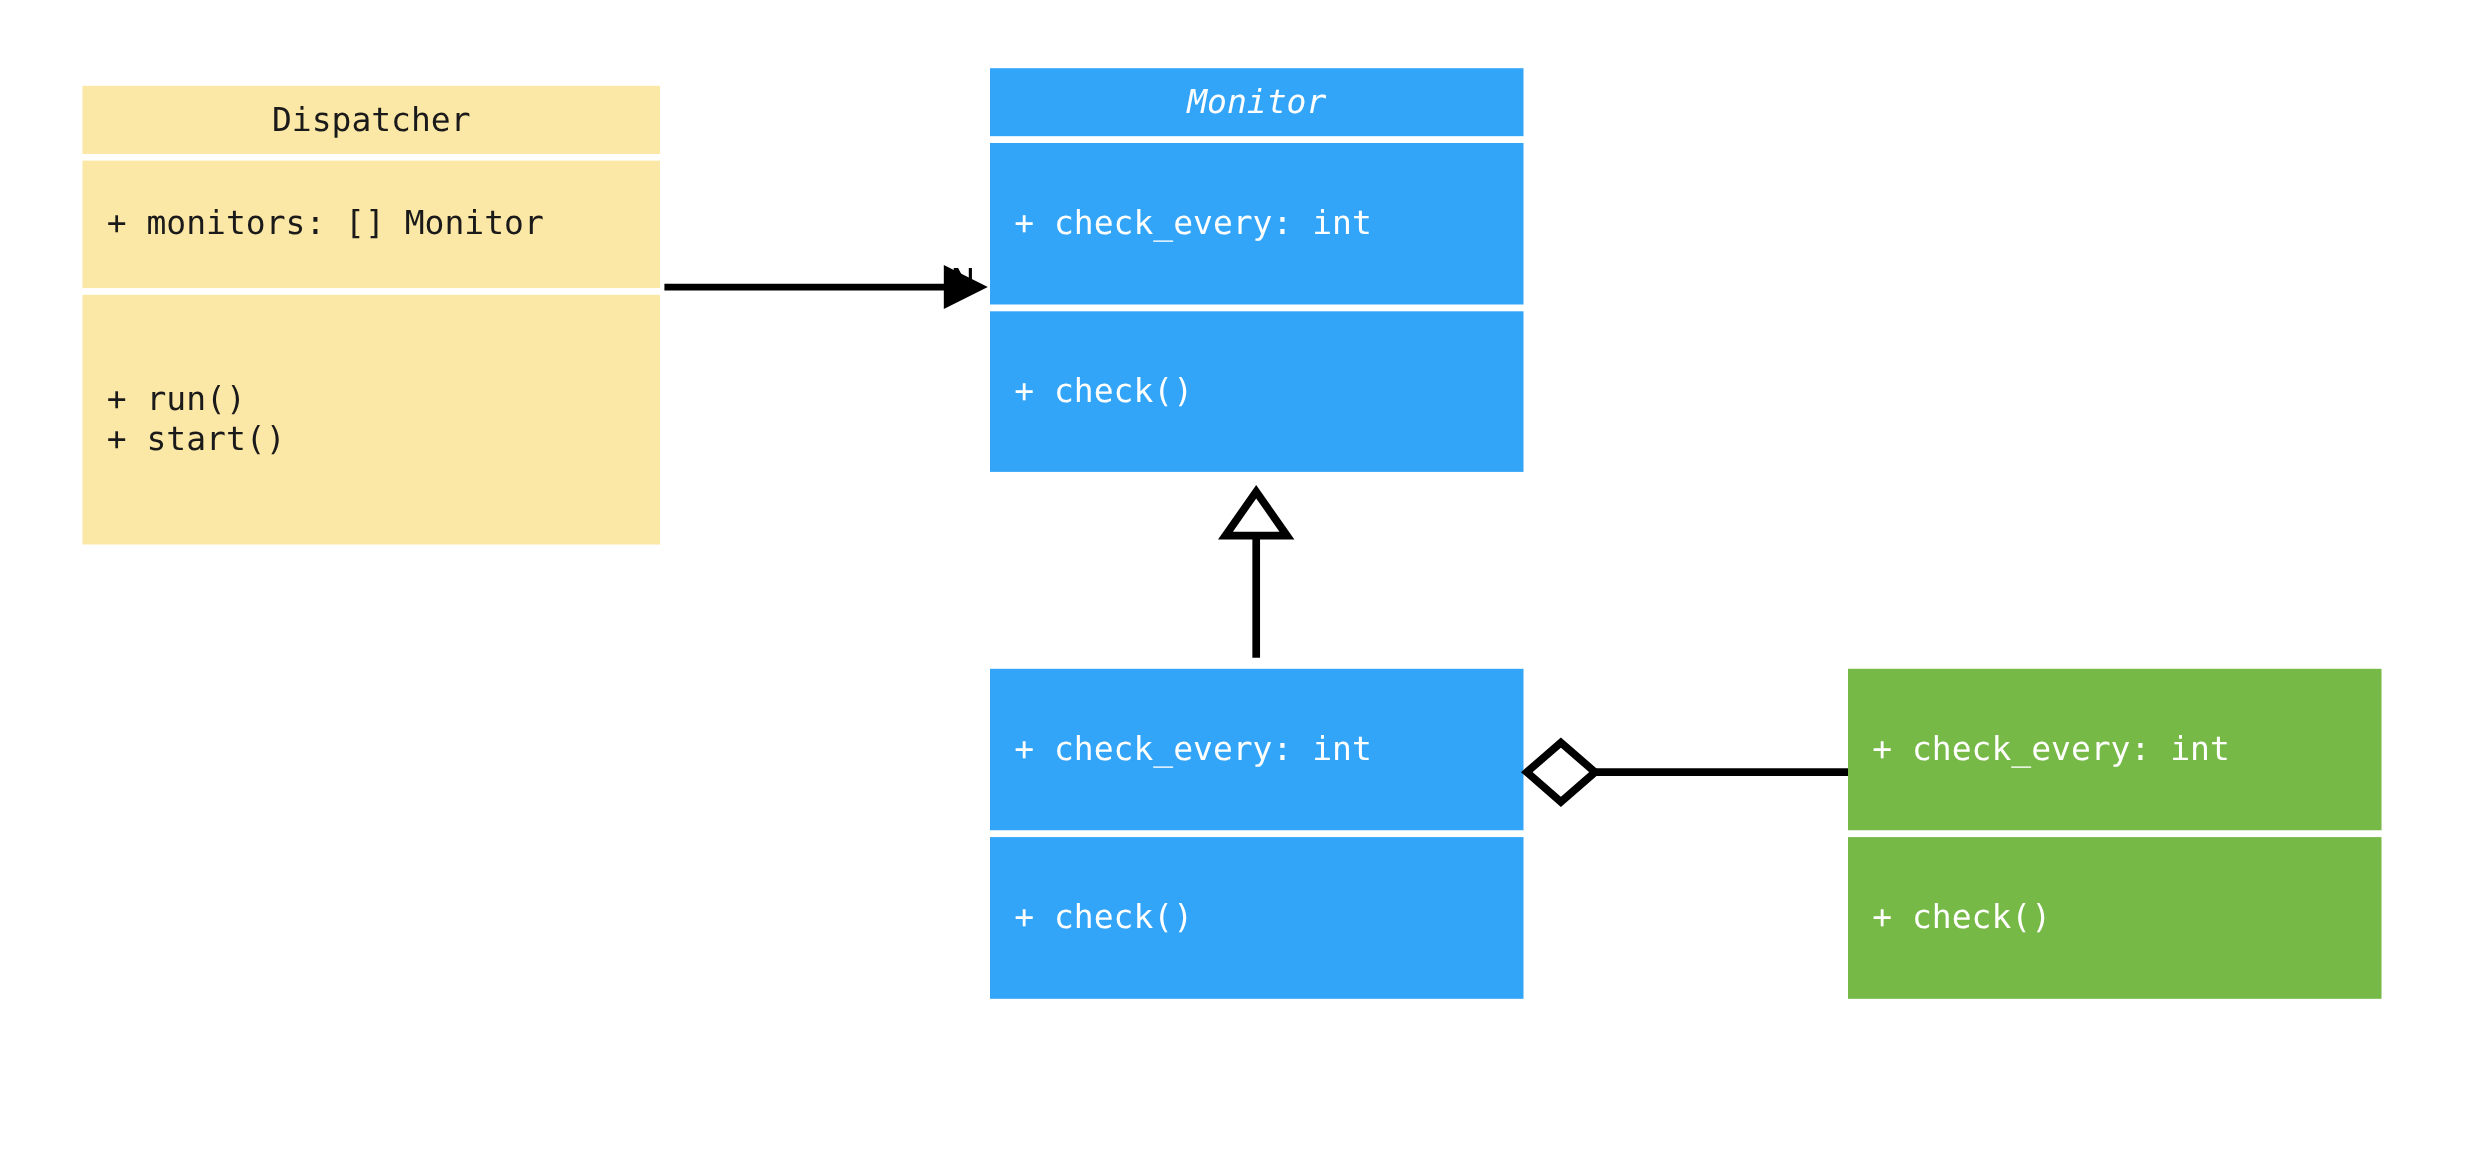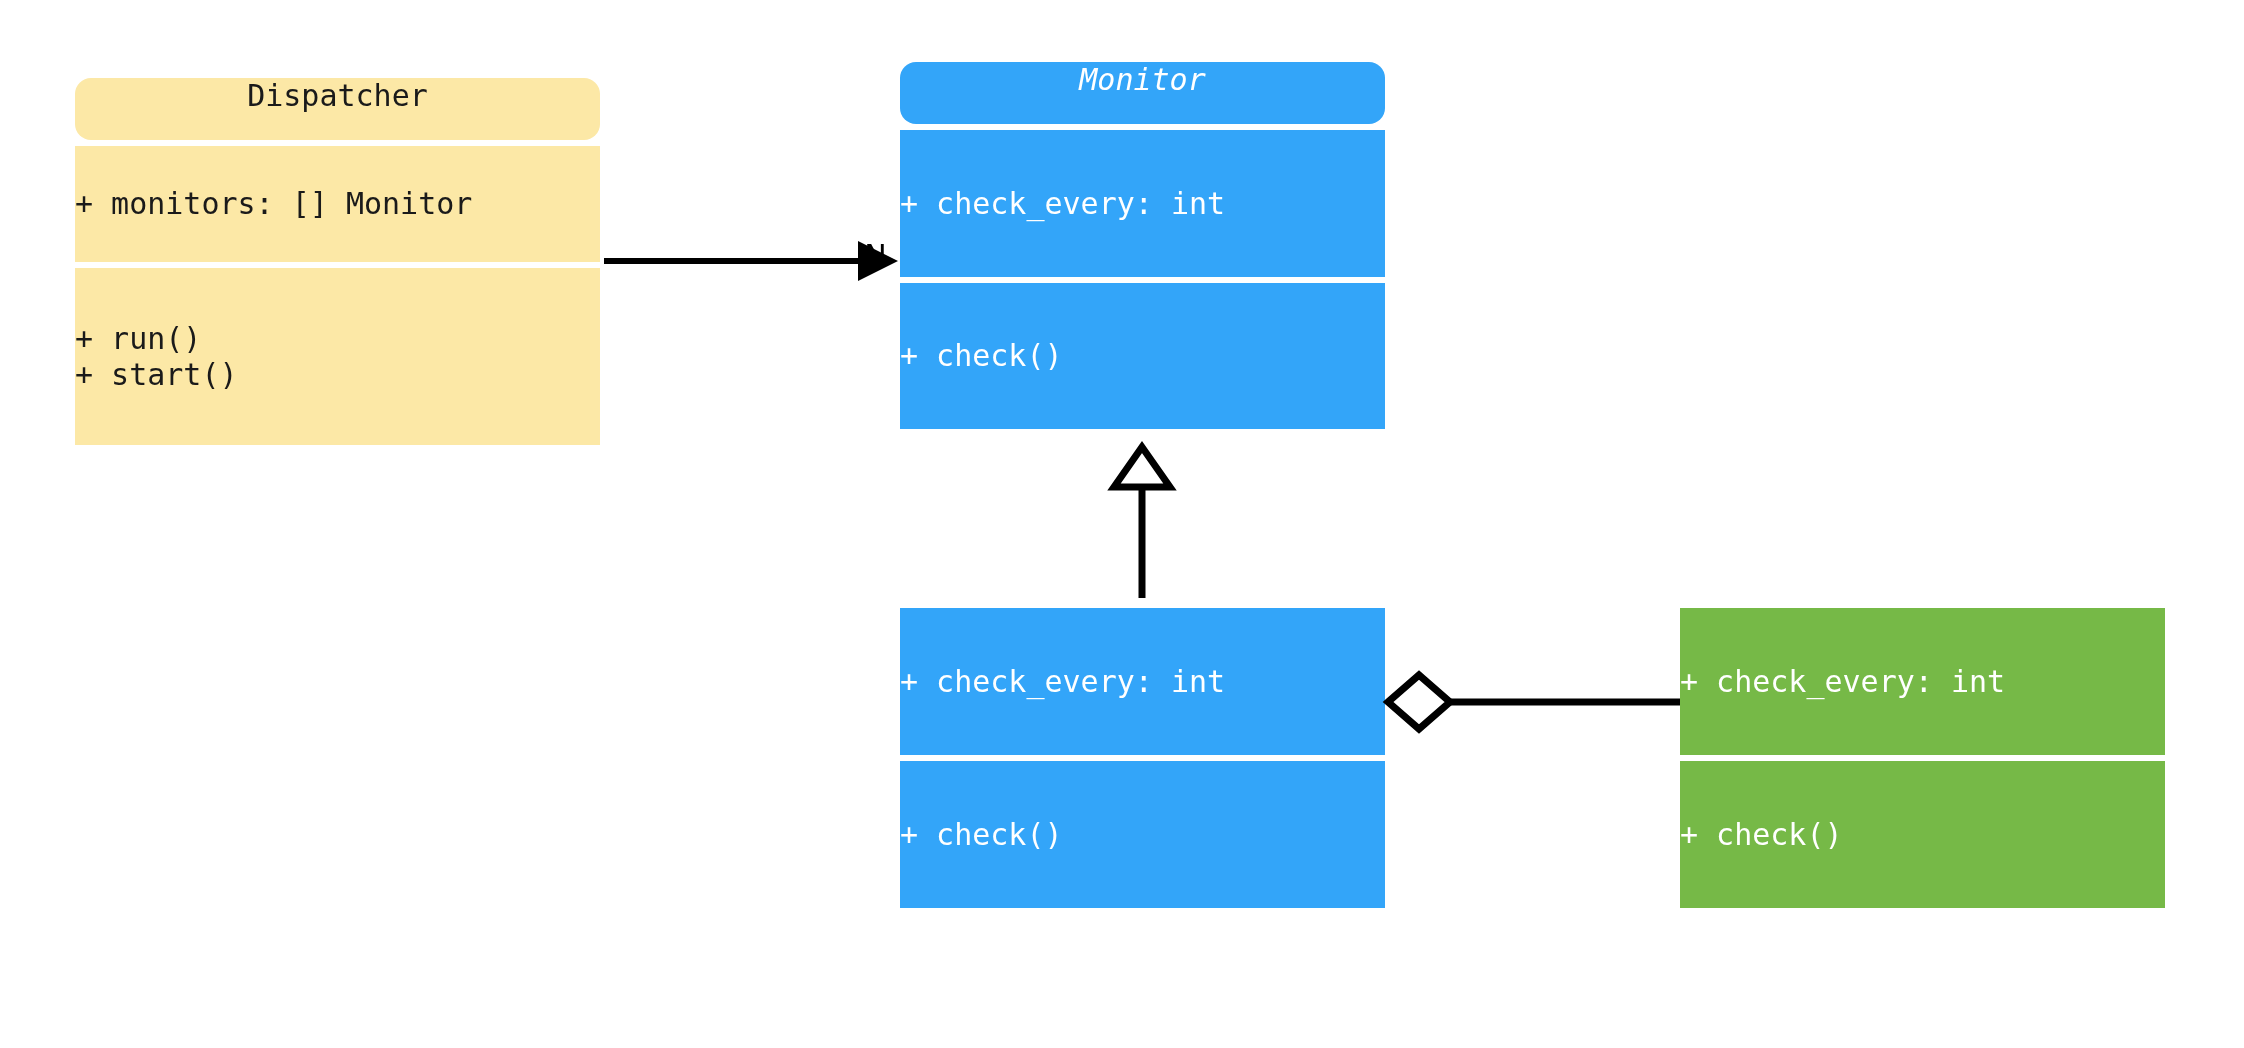--- a/index.html
+++ b/index.html
@@ -24,32 +24,33 @@
   }
   .uml-band {
     box-sizing: border-box;
     width: 100%;
     background: var(--fill);
     color: var(--ink);
     overflow: hidden;
   }
   .uml-band.header {
     display: flex;
+    align-items: center;
     justify-content: center;
     font-size: 30px;
     letter-spacing: 0px;
-    border-radius: 16px;
   }
   .uml-band.header.abstract {
     font-style: italic;
   }
   .uml-band.section {
     display: flex;
     flex-direction: column;
     justify-content: center;
+    padding-left: 22px;
     font-size: 30px;
     line-height: 1.18;
   }
   .uml-gap {
     width: 100%;
     background: #ffffff;
   }
   .uml-row {
     white-space: pre;
   }
@@ -77,21 +78,21 @@
 
   <div class="uml-class" style="left:75px; top:78px; width:525px; height:367px; --fill:#fce8a6; --ink:#1a1a1a;">
     <div class="uml-band header" style="height:62px;">
       <span>Dispatcher</span>
     </div>
     <div class="uml-gap" style="height:6px;"></div>
     <div class="uml-band section" style="height:116px;">
       <div class="uml-row">+ monitors: [] Monitor</div>
     </div>
     <div class="uml-gap" style="height:6px;"></div>
-    <div class="uml-band section" style="height:177px;">
+    <div class="uml-band section" style="height:227px;">
       <div class="uml-row">+ run()</div>
       <div class="uml-row">+ start()</div>
     </div>
   </div>
 
   <div class="uml-class" style="left:900px; top:62px; width:485px; height:367px; --fill:#33a5f9; --ink:#ffffff;">
     <div class="uml-band header abstract" style="height:62px;">
       <span>Monitor</span>
     </div>
     <div class="uml-gap" style="height:6px;"></div>

